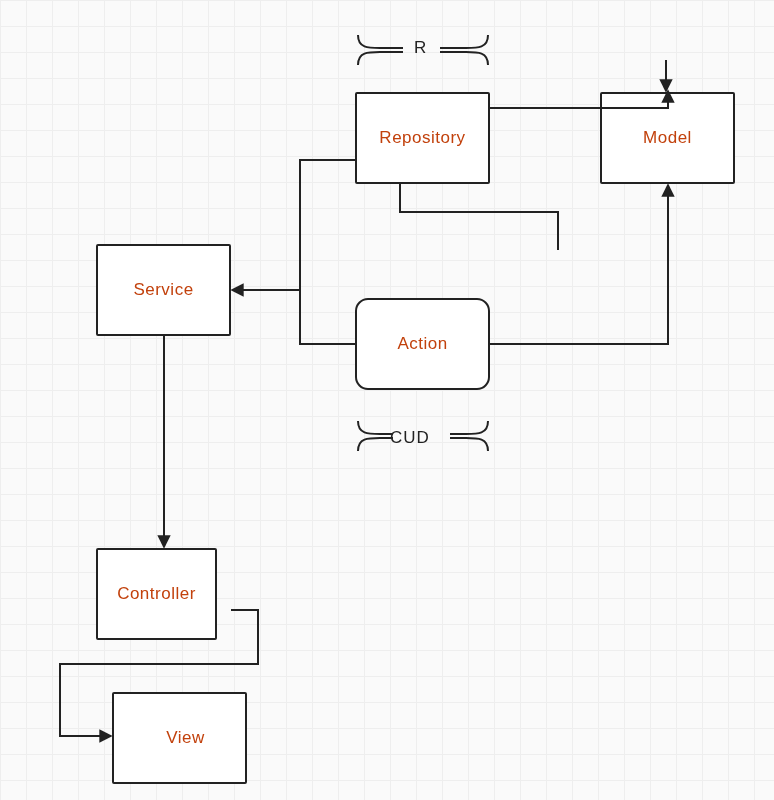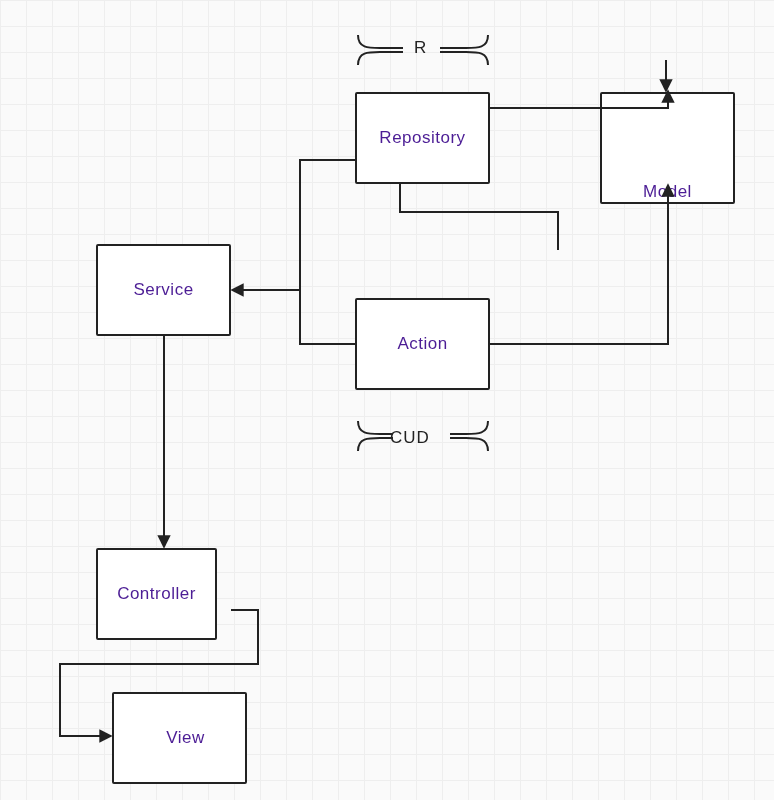--- a/index.html
+++ b/index.html
@@ -22,21 +22,21 @@
   }
   .node {
     position: absolute;
     background: #ffffff;
     border: 2px solid #222;
     border-radius: 2px;
     display: flex;
     align-items: center;
     justify-content: center;
     font-size: 17px;
-    color: #4c1d95;
+    color: #c2410c;
     box-sizing: border-box;
     letter-spacing: 0.5px;
   }
   .label {
     position: absolute;
     font-size: 17px;
     color: #222;
     letter-spacing: 1px;
   }
   svg.edges {
@@ -61,29 +61,29 @@
 <body>
 
 <div class="canvas">
 
   <span class="label" style="left:414px; top:38px;">R</span>
 
   <div class="node" style="left:355px; top:92px; width:135px; height:92px;">
     <span>Repository</span>
   </div>
 
-  <div class="node" style="left:600px; top:92px; width:135px; height:112px;align-items:flex-end;">
+  <div class="node" style="left:600px; top:92px; width:135px; height:92px;">
     <span>Model</span>
   </div>
 
   <div class="node" style="left:96px; top:244px; width:135px; height:92px;">
     <span>Service</span>
   </div>
 
-  <div class="node" style="left:355px; top:298px; width:135px; height:92px;">
+  <div class="node" style="left:355px; top:298px; width:135px; height:92px;border-radius:13px;">
     <span>Action</span>
   </div>
 
   <span class="label" style="left:390px; top:428px;">CUD</span>
 
   <div class="node" style="left:96px; top:548px; width:121px; height:92px;">
     <span>Controller</span>
   </div>
 
   <div class="node" style="left:112px; top:692px; width:135px; height:92px;padding-left:12px;">

